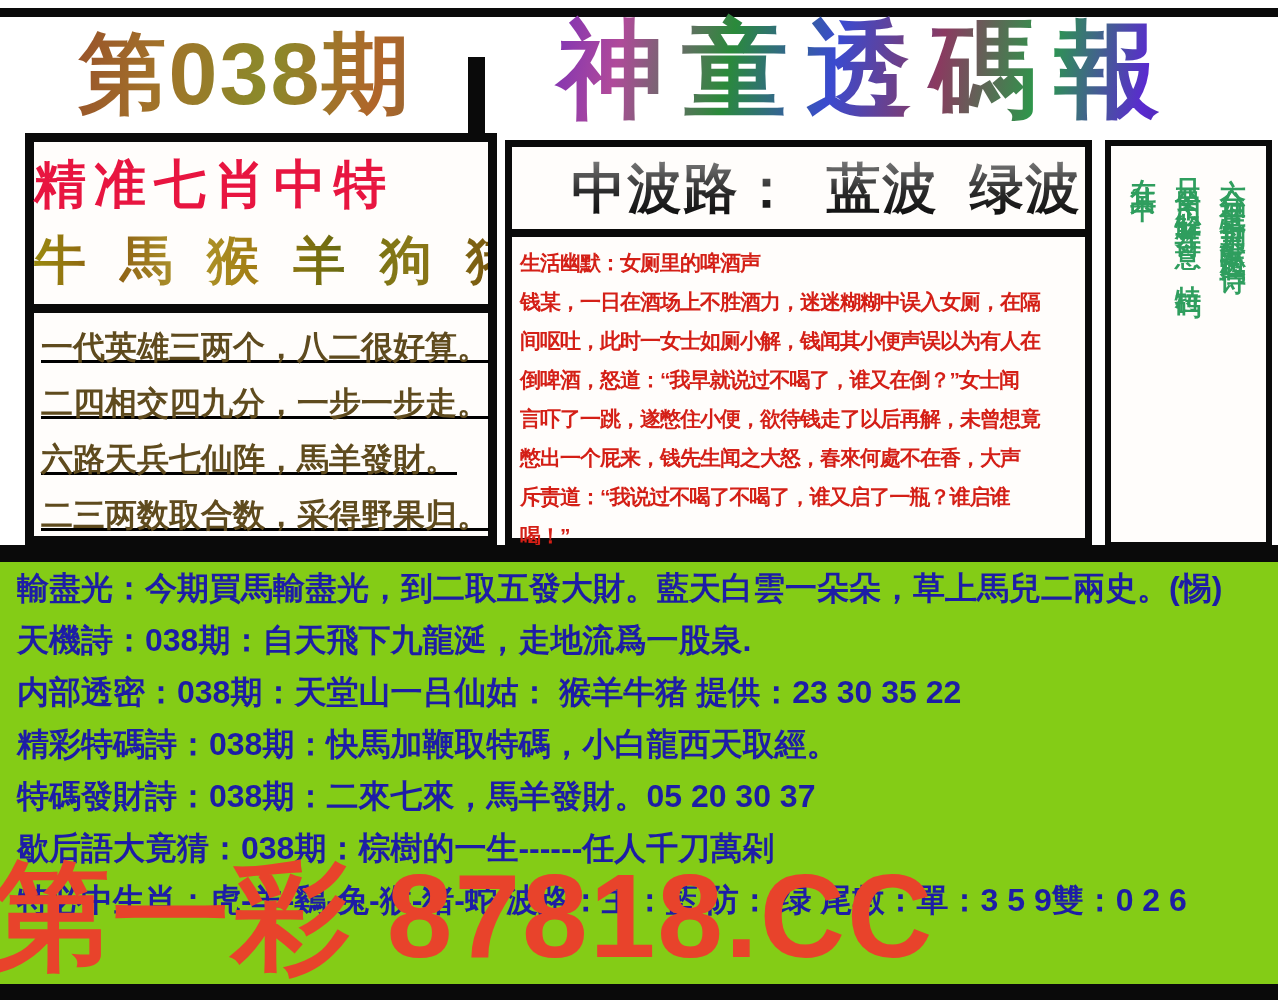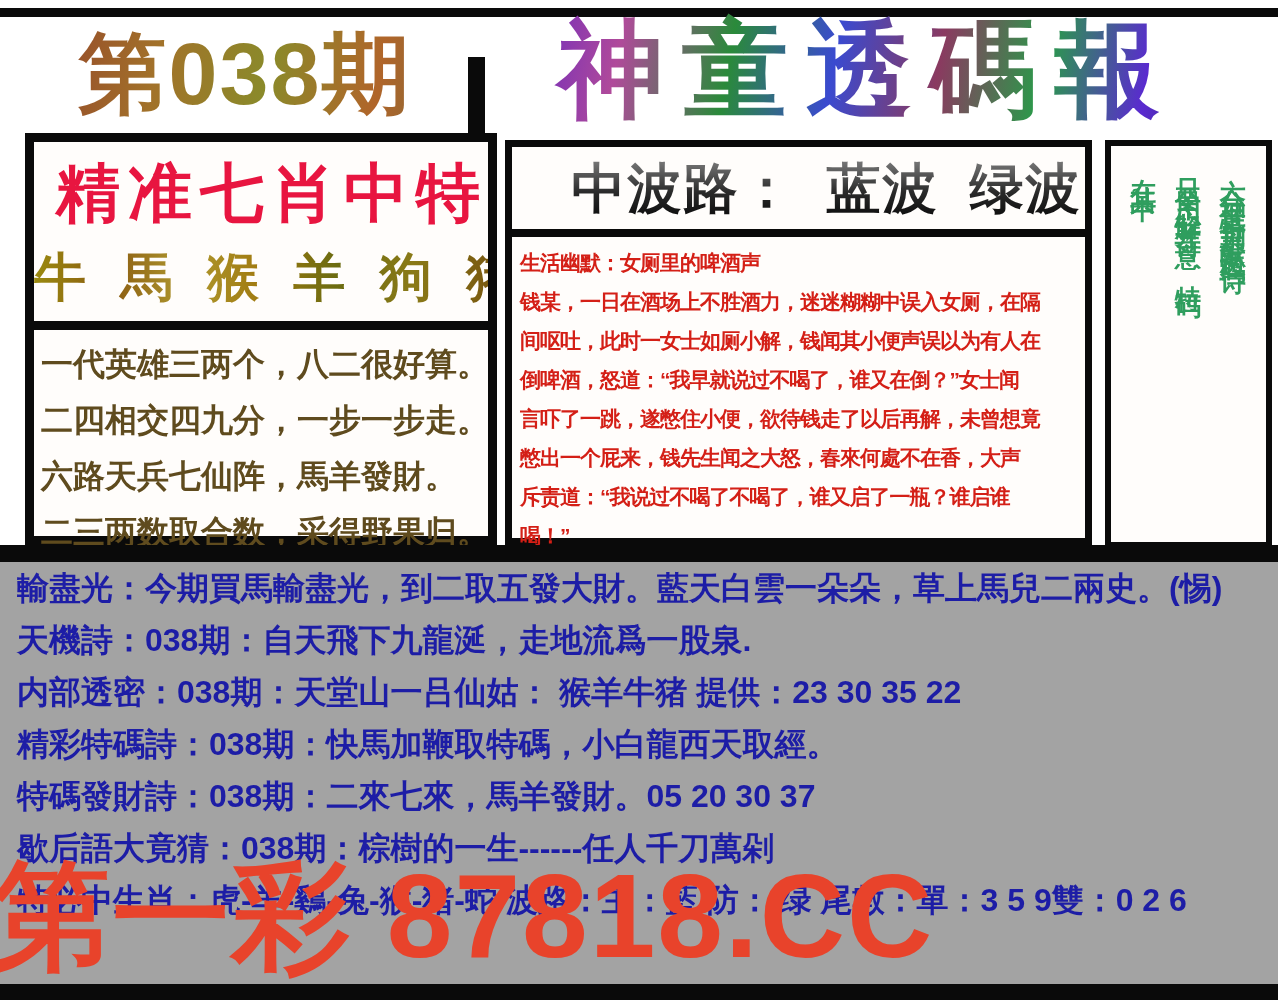--- a/index.html
+++ b/index.html
@@ -28,35 +28,35 @@
       background:linear-gradient(100deg,#6a2ac0 0%,#b04a9a 14%,#2a8a3a 30%,#3a4ad0 45%,#8a3a60 60%,#2a9a4a 75%,#5a2ad0 90%,#35307a 100%);
       -webkit-background-clip:text;background-clip:text;color:transparent;
     }
   }
   
   .left-panel{
     left:25px;top:133px;width:472px;height:412px;background:#fffdfb;
     border:9px solid #0a0a0a;box-sizing:border-box;
   }
   .lp-headline{
-    margin-top:8px;text-align:right;font-size:64px;letter-spacing:8px;
+    margin-top:8px;text-align:left;font-size:52px;letter-spacing:8px;
     color:#e81540;white-space:nowrap;
   }
   .lp-zodiacs{
     margin-top:6px;text-align:center;font-size:52px;letter-spacing:10px;
     color:#8a6c14;white-space:nowrap;
   }
   @supports ((-webkit-background-clip:text) or (background-clip:text)){
     .lp-zodiacs{
       background:linear-gradient(90deg,#9a8a10,#8a5a10,#b09a30,#a07a10,#6b6b10,#8a7a18,#7a5a10);
       -webkit-background-clip:text;background-clip:text;color:transparent;
     }
   }
   .lp-divider{margin:8px 0 2px 0;height:9px;background:#0a0a0a;}
-  .lp-verses{padding:4px 8px 0 7px;}
+  .lp-verses{padding:4px 8px 0 7px;text-decoration:underline;}
   .lp-verse{font-size:32px;line-height:56px;color:#5f4b1e;white-space:nowrap;}
   
   .middle-panel{
     left:505px;top:140px;width:587px;height:405px;background:#fffdfb;
     border:7px solid #0a0a0a;box-sizing:border-box;
   }
   .mp-wave-title{
     height:82px;line-height:82px;text-align:center;font-size:54px;color:#111;
     white-space:nowrap;letter-spacing:2px;word-spacing:14px;
   }
@@ -75,21 +75,21 @@
     left:1105px;top:140px;width:167px;height:408px;background:#fffdfb;
     border:6px solid #0a0a0a;box-sizing:border-box;
   }
   .rp-vertical{
     writing-mode:vertical-rl;height:100%;box-sizing:border-box;
     padding:12px 10px;color:#2f9e5e;font-size:26px;letter-spacing:9px;line-height:1.72;
   }
   .rp-vertical div{white-space:nowrap;}
   
   .separator-bar{left:0;top:545px;width:1278px;height:17px;background:#0a0a0a;}
-  .bottom-section{left:0;top:562px;width:1278px;height:422px;background:#a3a3a3;}
+  .bottom-section{left:0;top:562px;width:1278px;height:422px;background:#84cc16;}
   .b-line{
     padding-left:17px;height:52px;line-height:53px;font-size:32px;color:#1d1da6;
     white-space:nowrap;letter-spacing:0px;
   }
   .bottom-bar{left:0;top:984px;width:1278px;height:16px;background:#0a0a0a;}
   
   .watermark{
     left:-8px;top:852px;font-size:118px;line-height:1.1;color:#e8432b;
     white-space:nowrap;z-index:10;letter-spacing:2px;
   }

